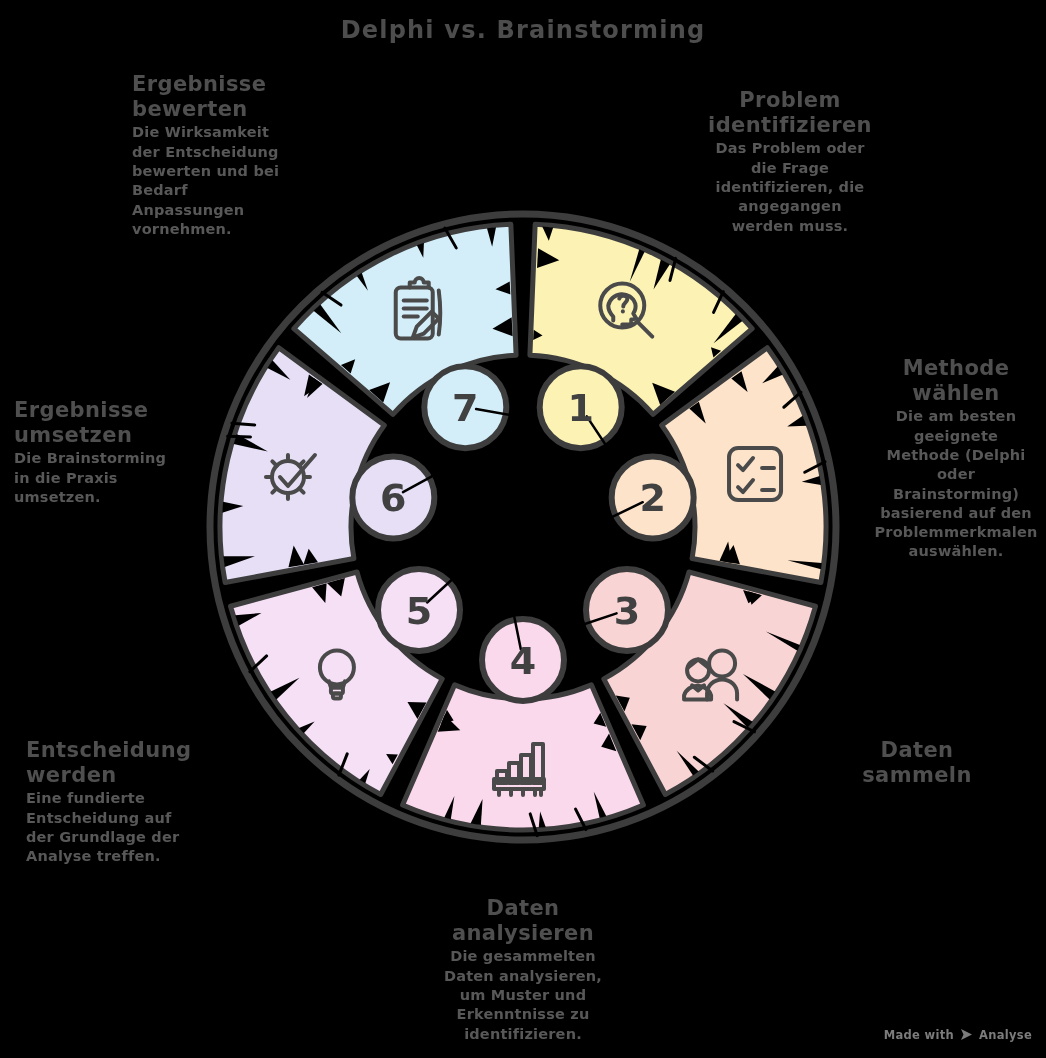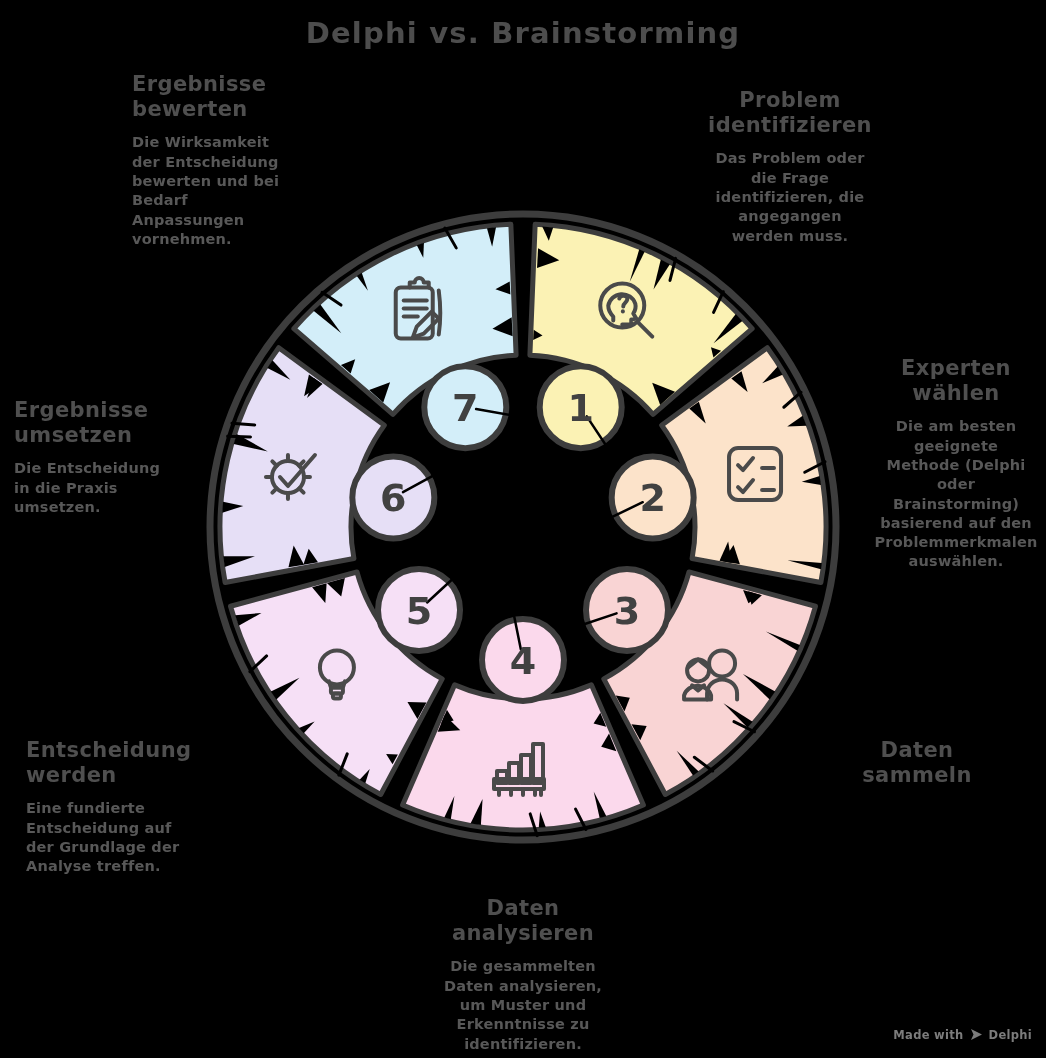--- a/index.html
+++ b/index.html
@@ -5,29 +5,29 @@
   html,body{margin:0;padding:0;}
   body{
     width:1046px;height:1058px;position:relative;overflow:hidden;
     background:#000;
     font-family:"DejaVu Sans",sans-serif;
   }
   .stage{position:absolute;inset:0;width:1046px;height:1058px;}
   #wheel{position:absolute;left:0;top:0;}
   .main-title{
     position:absolute;top:16px;left:0;right:0;text-align:center;
-    font-size:29px;font-weight:bold;color:#4d4d4d;letter-spacing:1.2px;
+    font-size:24px;font-weight:bold;color:#4d4d4d;letter-spacing:1.2px;
   }
   .block{position:absolute;}
   .block .h{
     font-size:21px;font-weight:bold;color:#4f4f4f;line-height:1.2;
     white-space:pre-line;letter-spacing:.4px;
   }
   .block .b{
-    margin-top:11px;font-size:14.5px;font-weight:bold;color:#585858;
+    margin-top:1px;font-size:14.5px;font-weight:bold;color:#585858;
     line-height:1.33;white-space:pre-line;letter-spacing:.2px;
   }
   .ta-r{text-align:left}.ta-l{text-align:center}.ta-c{text-align:center}
   #blk-evaluate {top:72px; left:132px;width:240px;}
   #blk-identify {top:88px; left:675px;width:230px;}
   #blk-method   {top:356px;left:866px;width:180px;}
   #blk-collect  {top:738px;left:806px;width:222px;}
   #blk-analyze  {top:896px;left:373px;width:300px;}
   #blk-decide   {top:738px;left:26px; width:214px;}
   #blk-implement{top:398px;left:14px; width:166px;}
@@ -234,21 +234,21 @@
     <div class="h">Problem
 identifizieren</div>
     <div class="b">Das Problem oder
 die Frage
 identifizieren, die
 angegangen
 werden muss.</div>
   </div>
 
   <div class="block ta-l" id="blk-method">
-    <div class="h">Experten
+    <div class="h">Methode
 wählen</div>
     <div class="b">Die am besten
 geeignete
 Methode (Delphi
 oder
 Brainstorming)
 basierend auf den
 Problemmerkmalen
 auswählen.</div>
   </div>
@@ -273,26 +273,26 @@
 werden</div>
     <div class="b">Eine fundierte
 Entscheidung auf
 der Grundlage der
 Analyse treffen.</div>
   </div>
 
   <div class="block ta-r" id="blk-implement">
     <div class="h">Ergebnisse
 umsetzen</div>
-    <div class="b">Die Entscheidung
+    <div class="b">Die Brainstorming
 in die Praxis
 umsetzen.</div>
   </div>
 
   <div class="footer">
     <span>Made with</span>
     <svg width="13" height="13" viewBox="0 0 13 13">
       <path d="M1,1 L12,6.5 L1,12 L3.5,6.5 Z" fill="#7c7c7c"></path>
     </svg>
-    <span>Delphi</span>
+    <span>Analyse</span>
   </div>
 
 </div>
 
 </body></html>

